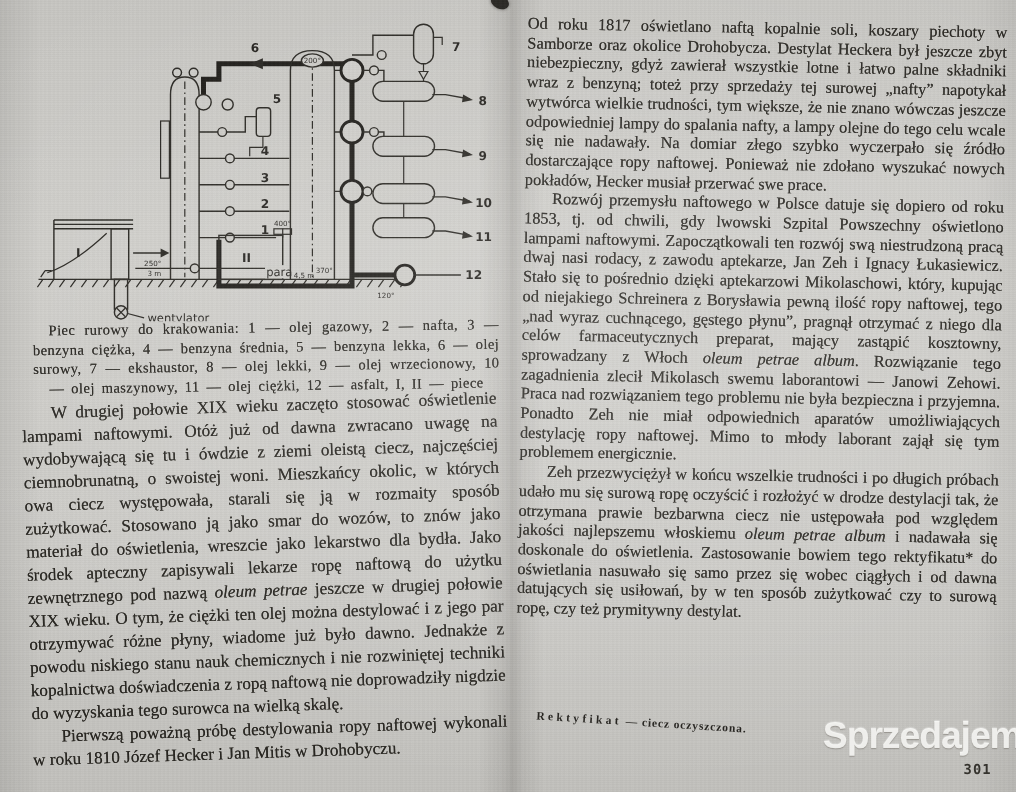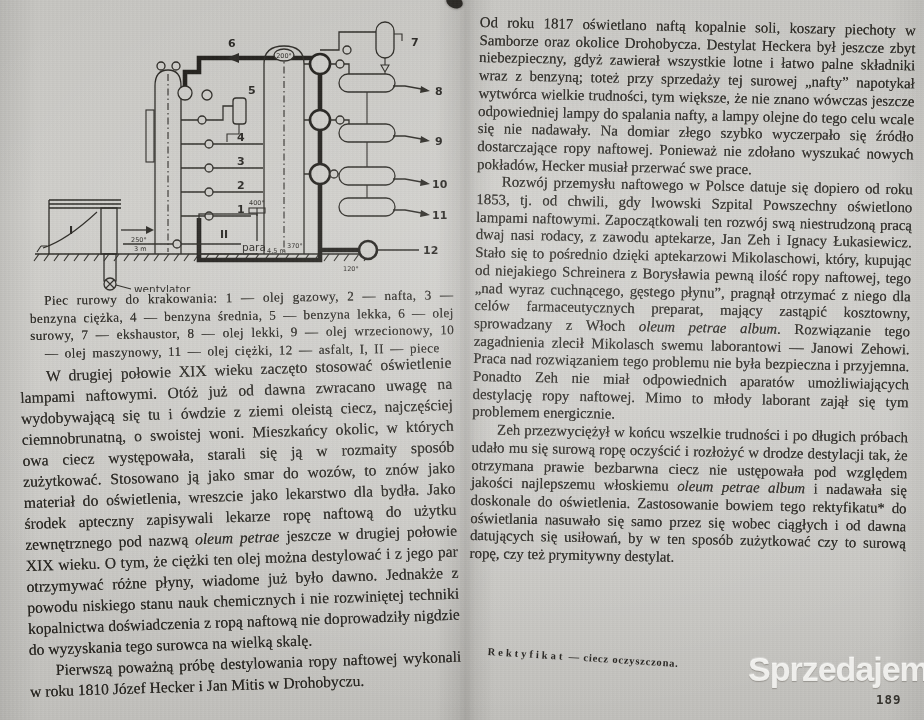--- a/index.html
+++ b/index.html
@@ -225,21 +225,21 @@
     <div class="body-right">
       <p class="para"><span>Od roku 1817 oświetlano naftą kopalnie soli, koszary piechoty w Samborze oraz okolice Drohobycza. Destylat Heckera był jeszcze zbyt niebezpieczny, gdyż zawierał wszystkie lotne i łatwo palne składniki wraz z benzyną; toteż przy sprzedaży tej surowej „nafty” napotykał wytwórca wielkie trudności, tym większe, że nie znano wówczas jeszcze odpowiedniej lampy do spalania nafty, a lampy olejne do tego celu wcale się nie nadawały. Na domiar złego szybko wyczerpało się źródło dostarczające ropy naftowej. Ponieważ nie zdołano wyszukać nowych pokładów, Hecker musiał przerwać swe prace.</span></p>
       <p class="para indent"><span>Rozwój przemysłu naftowego w Polsce datuje się dopiero od roku 1853, tj. od chwili, gdy lwowski Szpital Powszechny oświetlono lampami naftowymi. Zapoczątkowali ten rozwój swą niestrudzoną pracą dwaj nasi rodacy, z zawodu aptekarze, Jan Zeh i Ignacy Łukasiewicz. Stało się to pośrednio dzięki aptekarzowi Mikolaschowi, który, kupując od niejakiego Schreinera z Borysławia pewną ilość ropy naftowej, tego „nad wyraz cuchnącego, gęstego płynu”, pragnął otrzymać z niego dla celów farmaceutycznych preparat, mający zastąpić kosztowny, sprowadzany z Włoch </span><span class="em">oleum petrae album</span><span>. Rozwiązanie tego zagadnienia zlecił Mikolasch swemu laborantowi — Janowi Zehowi. Praca nad rozwiązaniem tego problemu nie była bezpieczna i przyjemna. Ponadto Zeh nie miał odpowiednich aparatów umożliwiających destylację ropy naftowej. Mimo to młody laborant zajął się tym problemem energicznie.</span></p>
       <p class="para indent"><span>Zeh przezwyciężył w końcu wszelkie trudności i po długich próbach udało mu się surową ropę oczyścić i rozłożyć w drodze destylacji tak, że otrzymana prawie bezbarwna ciecz nie ustępowała pod względem jakości najlepszemu włoskiemu </span><span class="em">oleum petrae album</span><span> i nadawała się doskonale do oświetlenia. Zastosowanie bowiem tego rektyfikatu* do oświetlania nasuwało się samo przez się wobec ciągłych i od dawna datujących się usiłowań, by w ten sposób zużytkować czy to surową ropę, czy też prymitywny destylat.</span></p>
     </div>
 
     <div class="footnote">
       <span class="fn-term">Rektyfikat</span><span class="fn-rest"> — ciecz oczyszczona.</span>
     </div>
 
-    <div class="pagenum">189</div>
+    <div class="pagenum">301</div>
   </div>
 
   <div class="watermark">
     <span class="wm-text">Sprzedajemy</span>
     
   </div>
 
 </div>
 
 </body></html>

